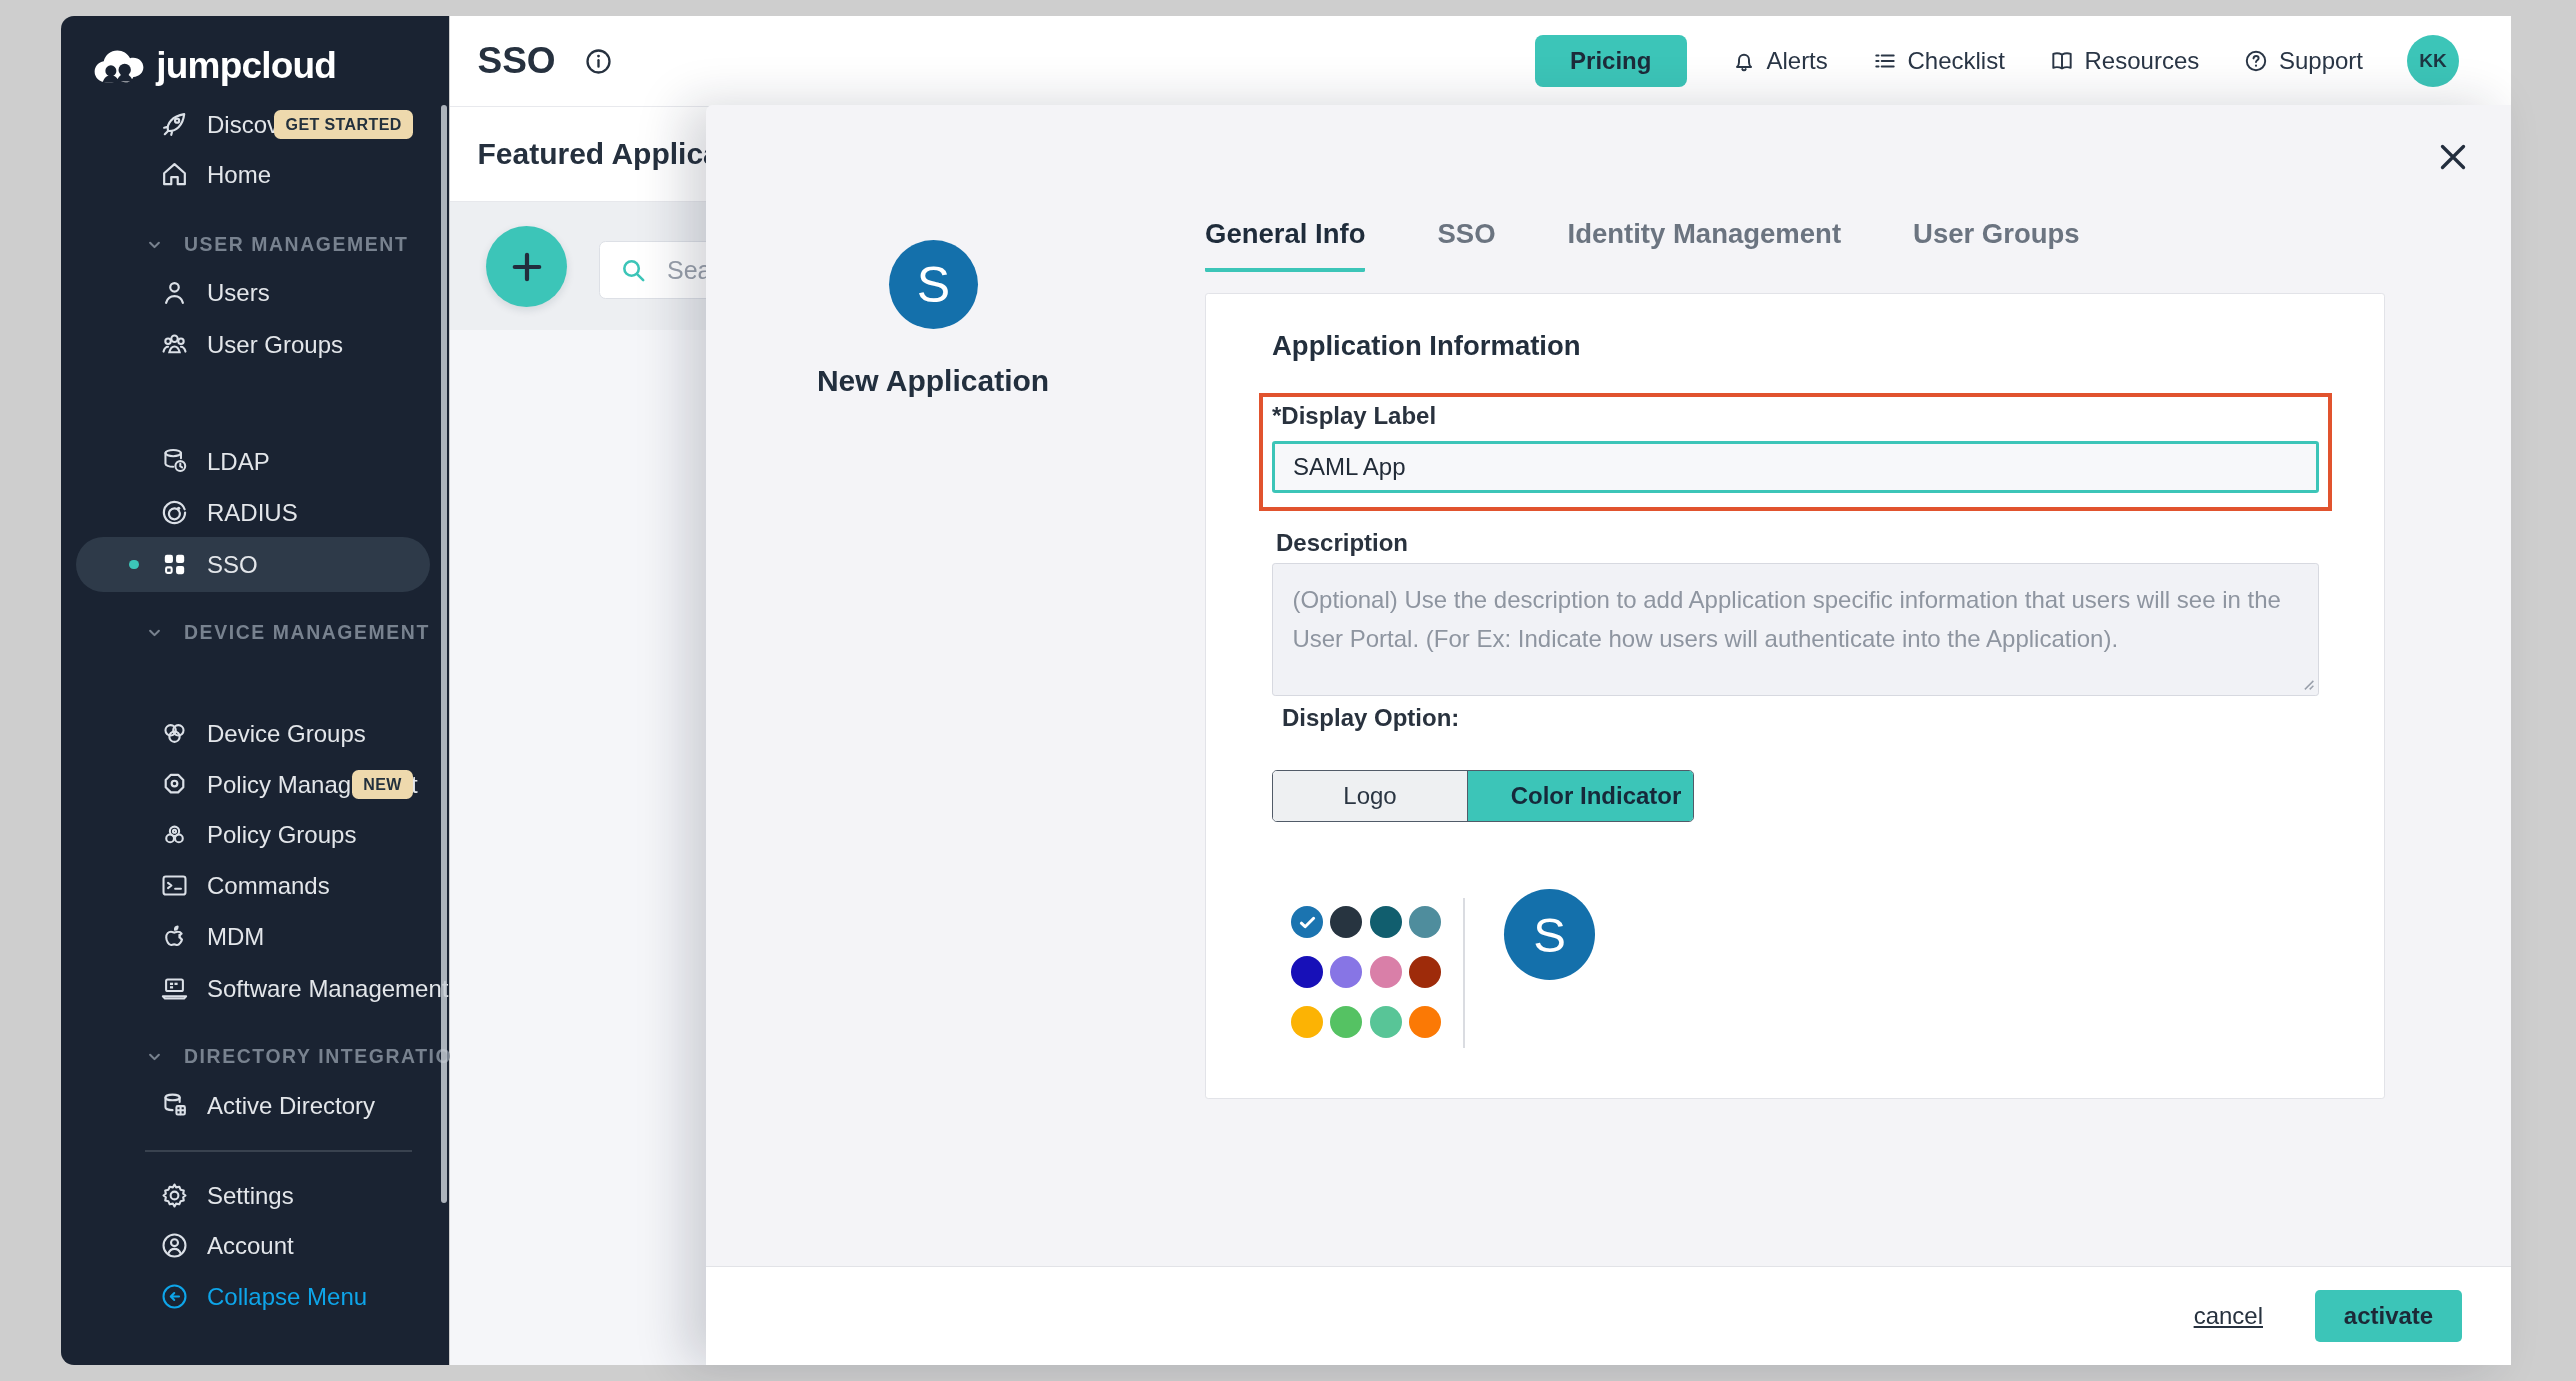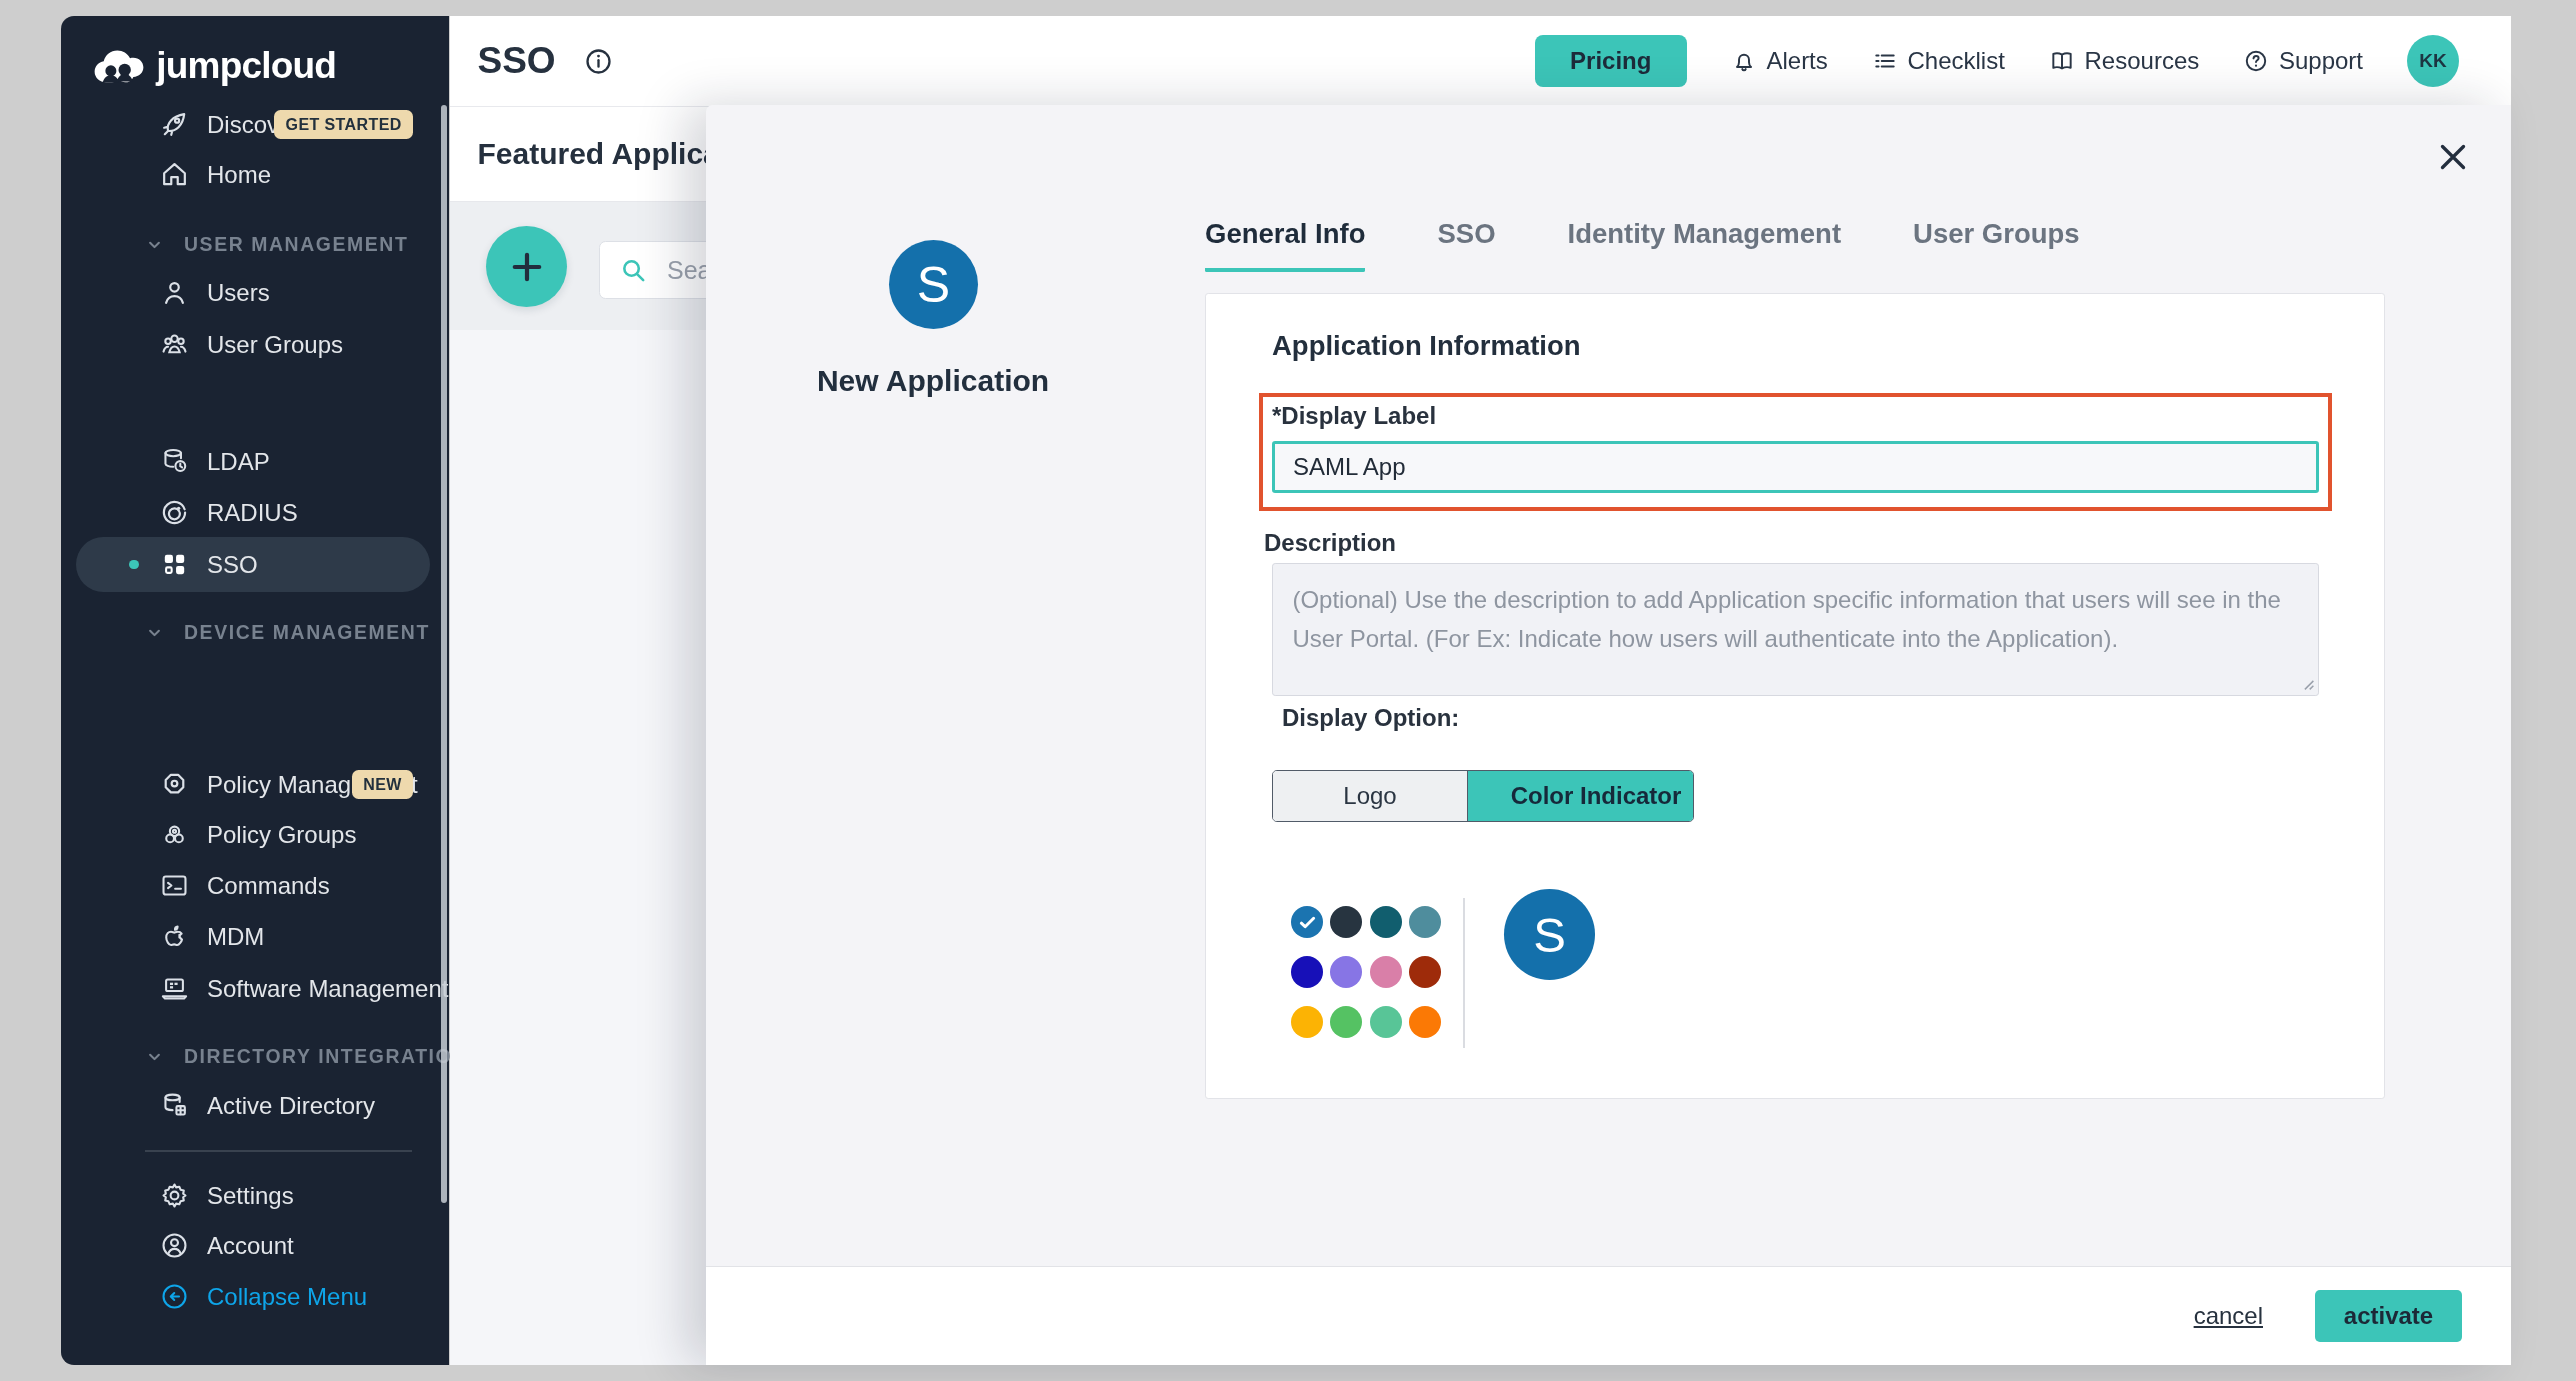--- a/index.html
+++ b/index.html
@@ -183,20 +183,30 @@
     <div class="sb-section" style="top:592px">
       <span class="chev">
           <svg width="21" height="21" viewBox="0 0 24 24" fill="none" stroke="currentColor" stroke-width="2.4" stroke-linecap="round" stroke-linejoin="round">
             <path d="M7 10l5 5 5-5"></path>
           </svg>
         </span>
       <span class="sec-label">DEVICE MANAGEMENT</span>
     </div>
 
 
+    <div class="sb-row" style="top:693px">
+      <span class="sb-ic">
+          <svg width="31" height="31" viewBox="0 0 24 24" fill="none" stroke="currentColor" stroke-width="1.6">
+            <circle cx="9" cy="9.5" r="4"></circle>
+            <circle cx="15" cy="9.5" r="4"></circle>
+            <circle cx="12" cy="14.5" r="4"></circle>
+          </svg>
+        </span>
+      <span class="sb-label">Device Groups</span>
+    </div>
 
     <div class="sb-row" style="top:744px">
       <span class="sb-ic">
           <svg width="31" height="31" viewBox="0 0 24 24" fill="none" stroke="currentColor" stroke-width="1.7" stroke-linejoin="round">
             <path d="M9.2 4.5h5.6l4 4v5.6l-4 4H9.2l-4-4V8.5z"></path>
             <circle cx="12" cy="11.3" r="2.2"></circle>
           </svg>
         </span>
       <span class="sb-label">Policy Management</span>
       <span class="sb-badge">NEW</span>
@@ -394,21 +404,21 @@
         <span class="tab">User Groups</span>
       </nav>
 
       <div class="card">
         <div class="card-heading">Application Information</div>
 
         <div class="annot-box"></div>
         <label class="field-label" style="left:66px;top:108px;">*Display Label</label>
         <input class="display-input" value="SAML App" style="">
 
-        <label class="field-label" style="left:58px;top:235px;">Description</label>
+        <label class="field-label" style="left:70px;top:235px;">Description</label>
         <textarea class="desc-area" placeholder="(Optional) Use the description to add Application specific information that users will see in the User Portal. (For Ex: Indicate how users will authenticate into the Application)." style=""></textarea>
         <span class="resize-glyph">
             <svg width="14.6" height="14.6" viewBox="0 0 12 12" fill="none" stroke="currentColor" stroke-width="1.2">
               <path d="M11 4L4 11M11 8l-3 3"></path>
             </svg>
           </span>
 
         <label class="field-label" style="left:66px;top:410px;margin-left:10px;">Display Option:</label>
         <div class="toggle">
           <span class="half logo">Logo</span>

